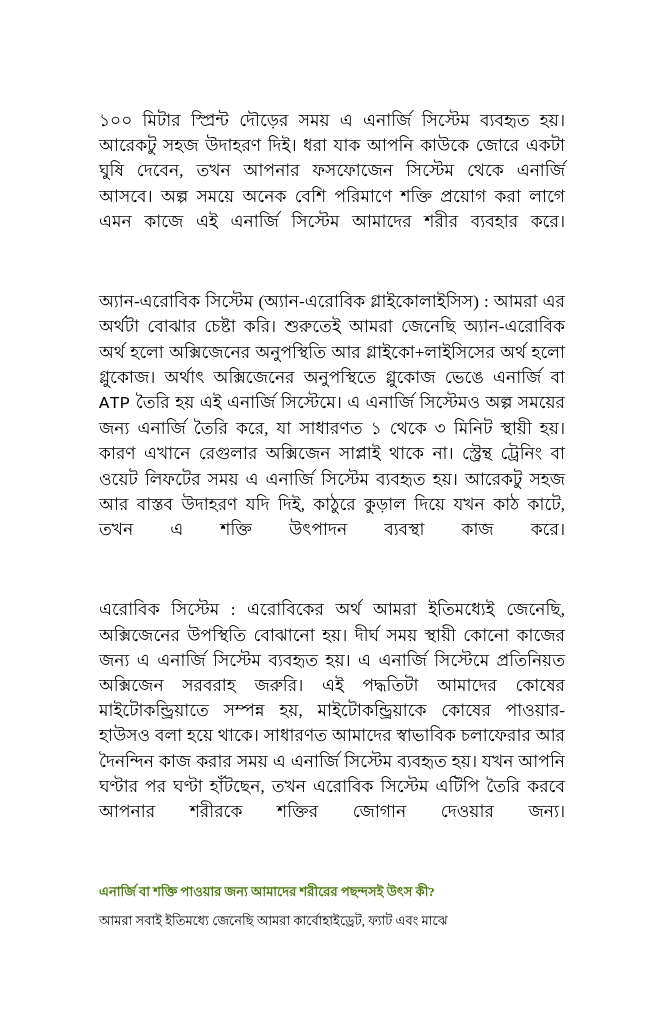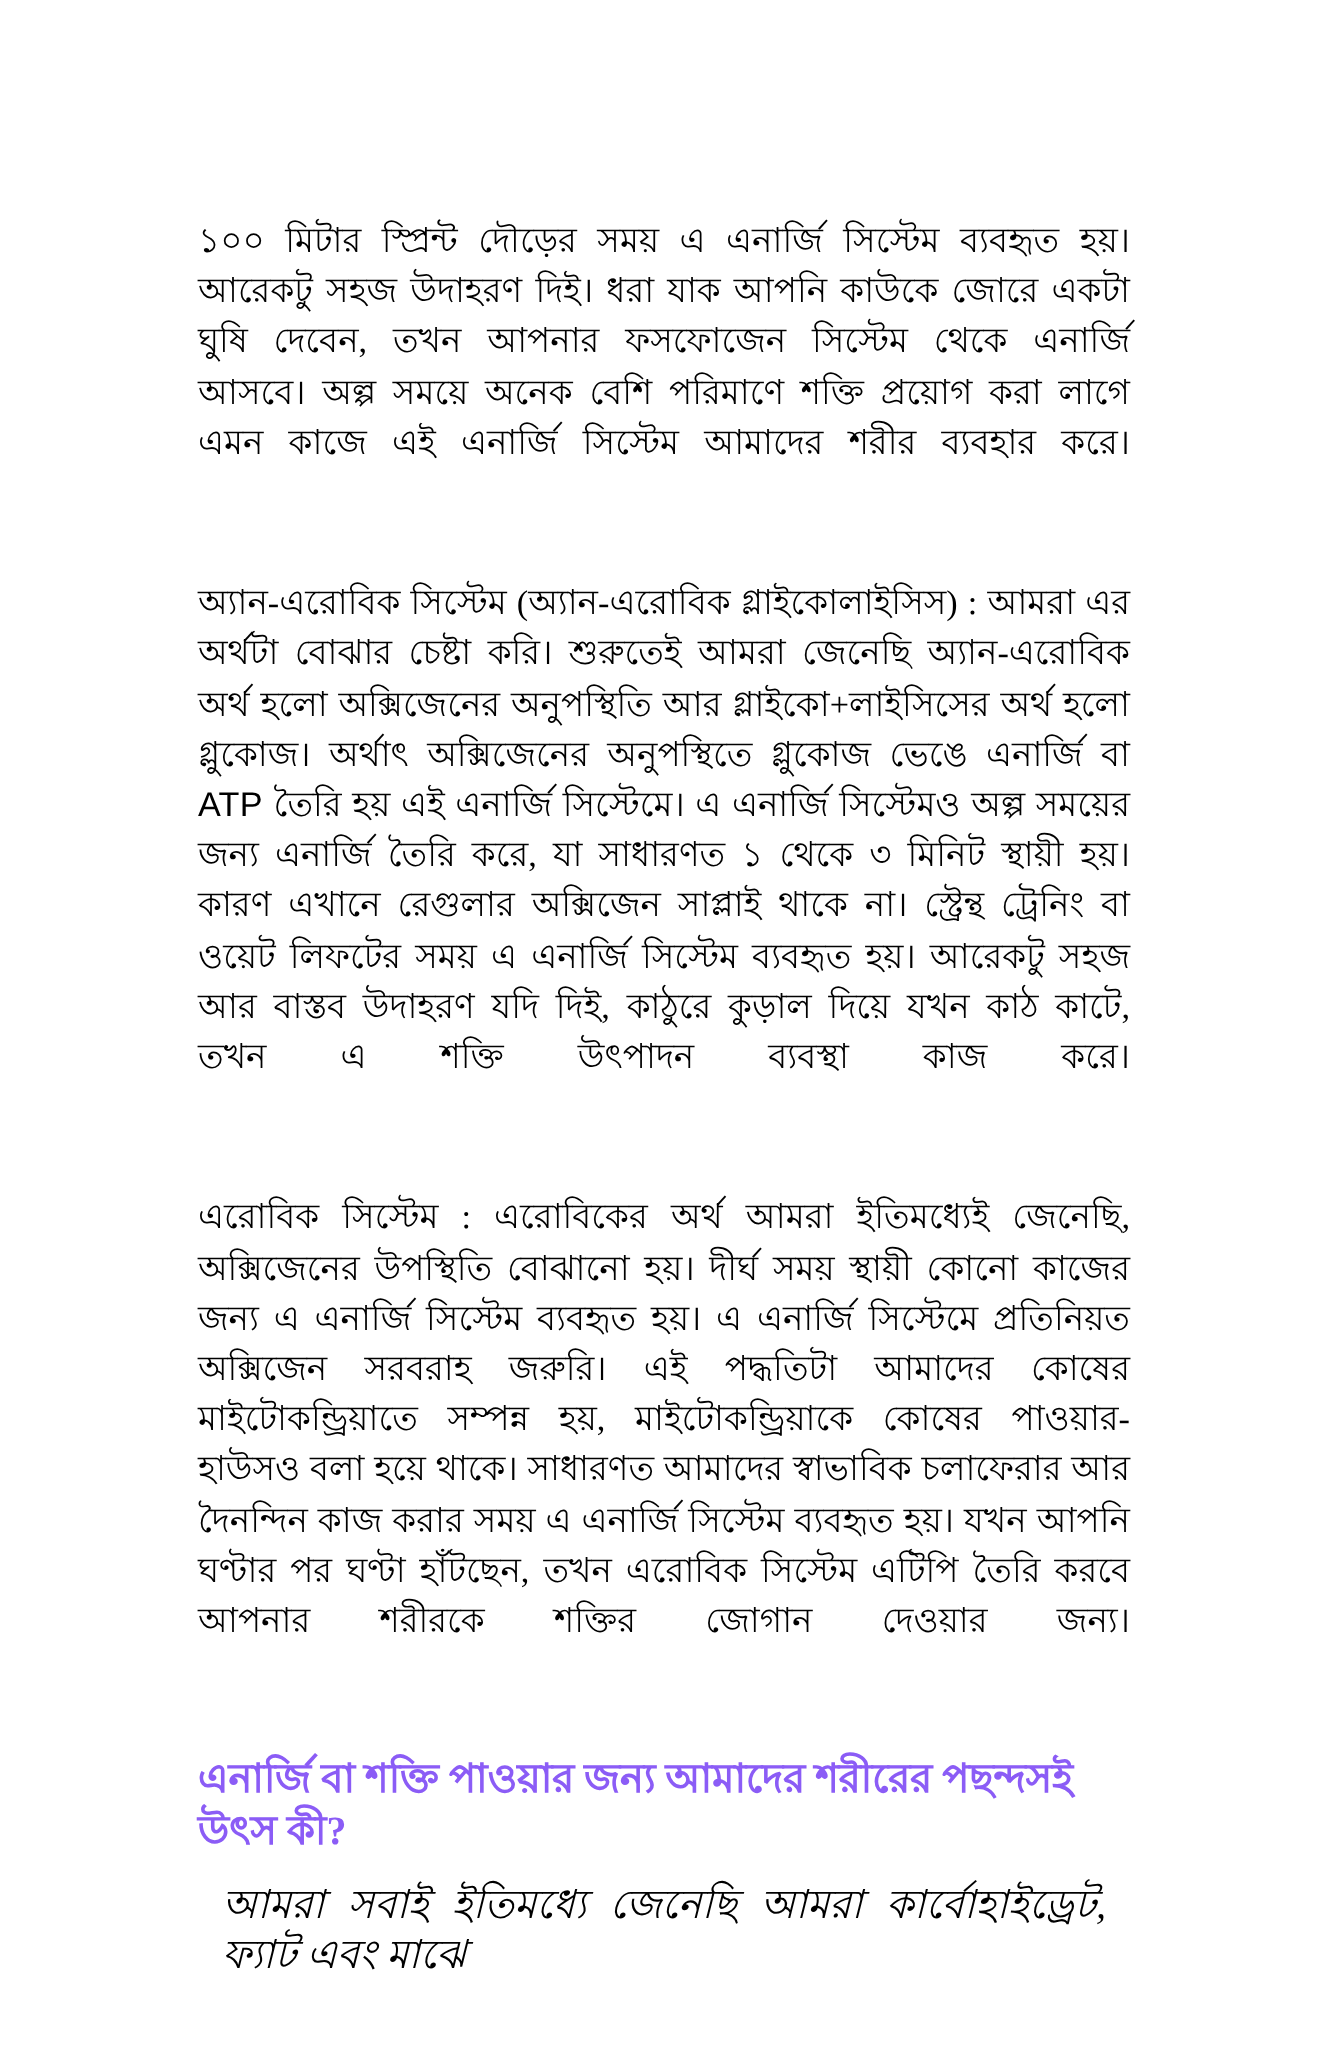--- a/index.html
+++ b/index.html
@@ -57,42 +57,41 @@
     display: inline-block;
     width: 100%;
     height: 0;
   }
 
   b, .bold {
     font-weight: normal;
   }
 
   .latin {
-    font-family: Liberation Sans, sans-serif;
+    font-family: Liberation Mono, monospace;
     letter-spacing: 0.01em;
   }
 
   .q-heading {
     margin: 0 0 3px 0;
-    font-size: 20px;
+    font-size: 13px;
     line-height: 25.2px;
     font-weight: bold;
-    color: #8b5cf6;
+    color: #4d7c0f;
     text-align: left;
     font-family: "Liberation Serif", "DejaVu Serif", serif;
   }
 
   .tail-para {
-    margin: 12px;
-    font-size: 20px;
+    margin: 0;
+    font-size: 13px;
     line-height: 25.2px;
     color: #000000;
     text-align: justify;
     font-family: "Liberation Serif", "DejaVu Serif", serif;
-    font-style: italic;
   }
 
   .page-number {
     position: absolute;
     left: 0;
     top: 936px;
     width: 663px;
     text-align: center;
     font-size: 16px;
     line-height: 20px;

